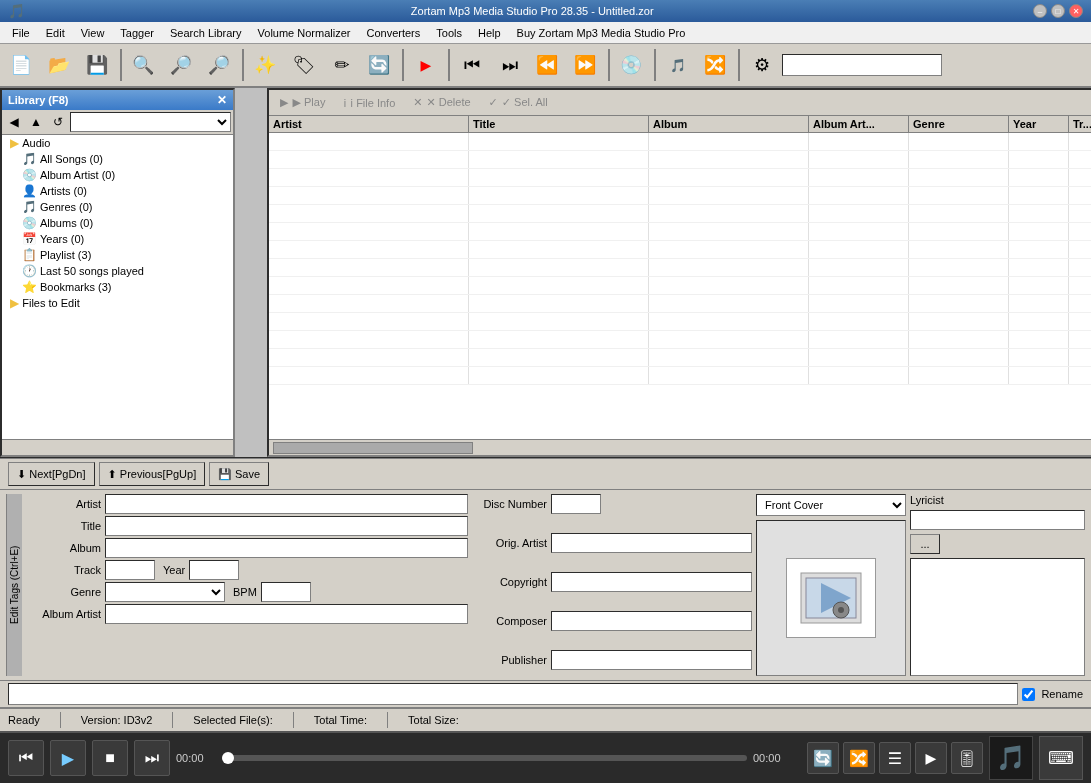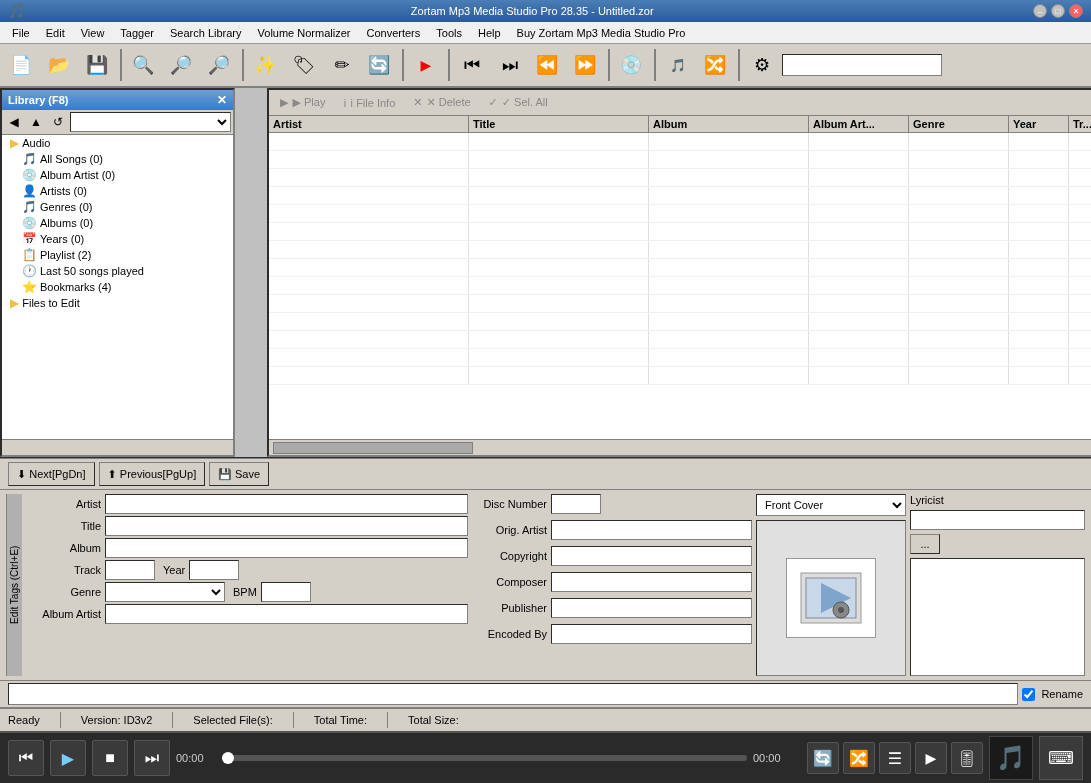--- a/index.html
+++ b/index.html
@@ -208,29 +208,29 @@
         <div class="tree-item tree-indent2">
           <span class="tree-icon">💿</span>
           <span>Albums (0)</span>
         </div>
         <div class="tree-item tree-indent2">
           <span class="tree-icon">📅</span>
           <span>Years (0)</span>
         </div>
         <div class="tree-item tree-indent2">
           <span class="tree-icon">📋</span>
-          <span>Playlist (2)</span>
+          <span>Playlist (3)</span>
         </div>
         <div class="tree-item tree-indent2">
           <span class="tree-icon clock-icon">🕐</span>
           <span>Last 50 songs played</span>
         </div>
         <div class="tree-item tree-indent2">
           <span class="tree-icon star-icon">⭐</span>
-          <span>Bookmarks (4)</span>
+          <span>Bookmarks (3)</span>
         </div>
         <div class="tree-item tree-indent1">
           <span class="tree-icon folder-icon">▶</span>
           <span>Files to Edit</span>
         </div>
       </div>
       <div style="height:16px; background:#d4d0c8; border-top:1px solid #808080;"></div>
     </div>
 
     <div id="track-comp-row" style="display:flex; flex:1; min-height:0;">
@@ -491,21 +491,21 @@
             <select class="field-select"></select>
             <span style="font-size:11px; margin-left:4px;">BPM</span>
             <input type="text" class="field-input-sm" style="">
           </div>
           <div class="field-row">
             <span class="field-label">Album Artist</span>
             <input type="text" class="field-input" style="">
           </div>
         </div>
 
-        <div style="width:280px; display:flex; flex-direction:column; gap:6px;">
+        <div style="width:280px; display:flex; flex-direction:column; gap:19px;">
           <div class="field-row">
             <span class="field-label">Disc Number</span>
             <input type="text" class="field-input-sm" style="">
           </div>
           <div class="field-row">
             <span class="field-label">Orig. Artist</span>
             <input type="text" class="field-input" style="">
           </div>
           <div class="field-row">
             <span class="field-label">Copyright</span>

